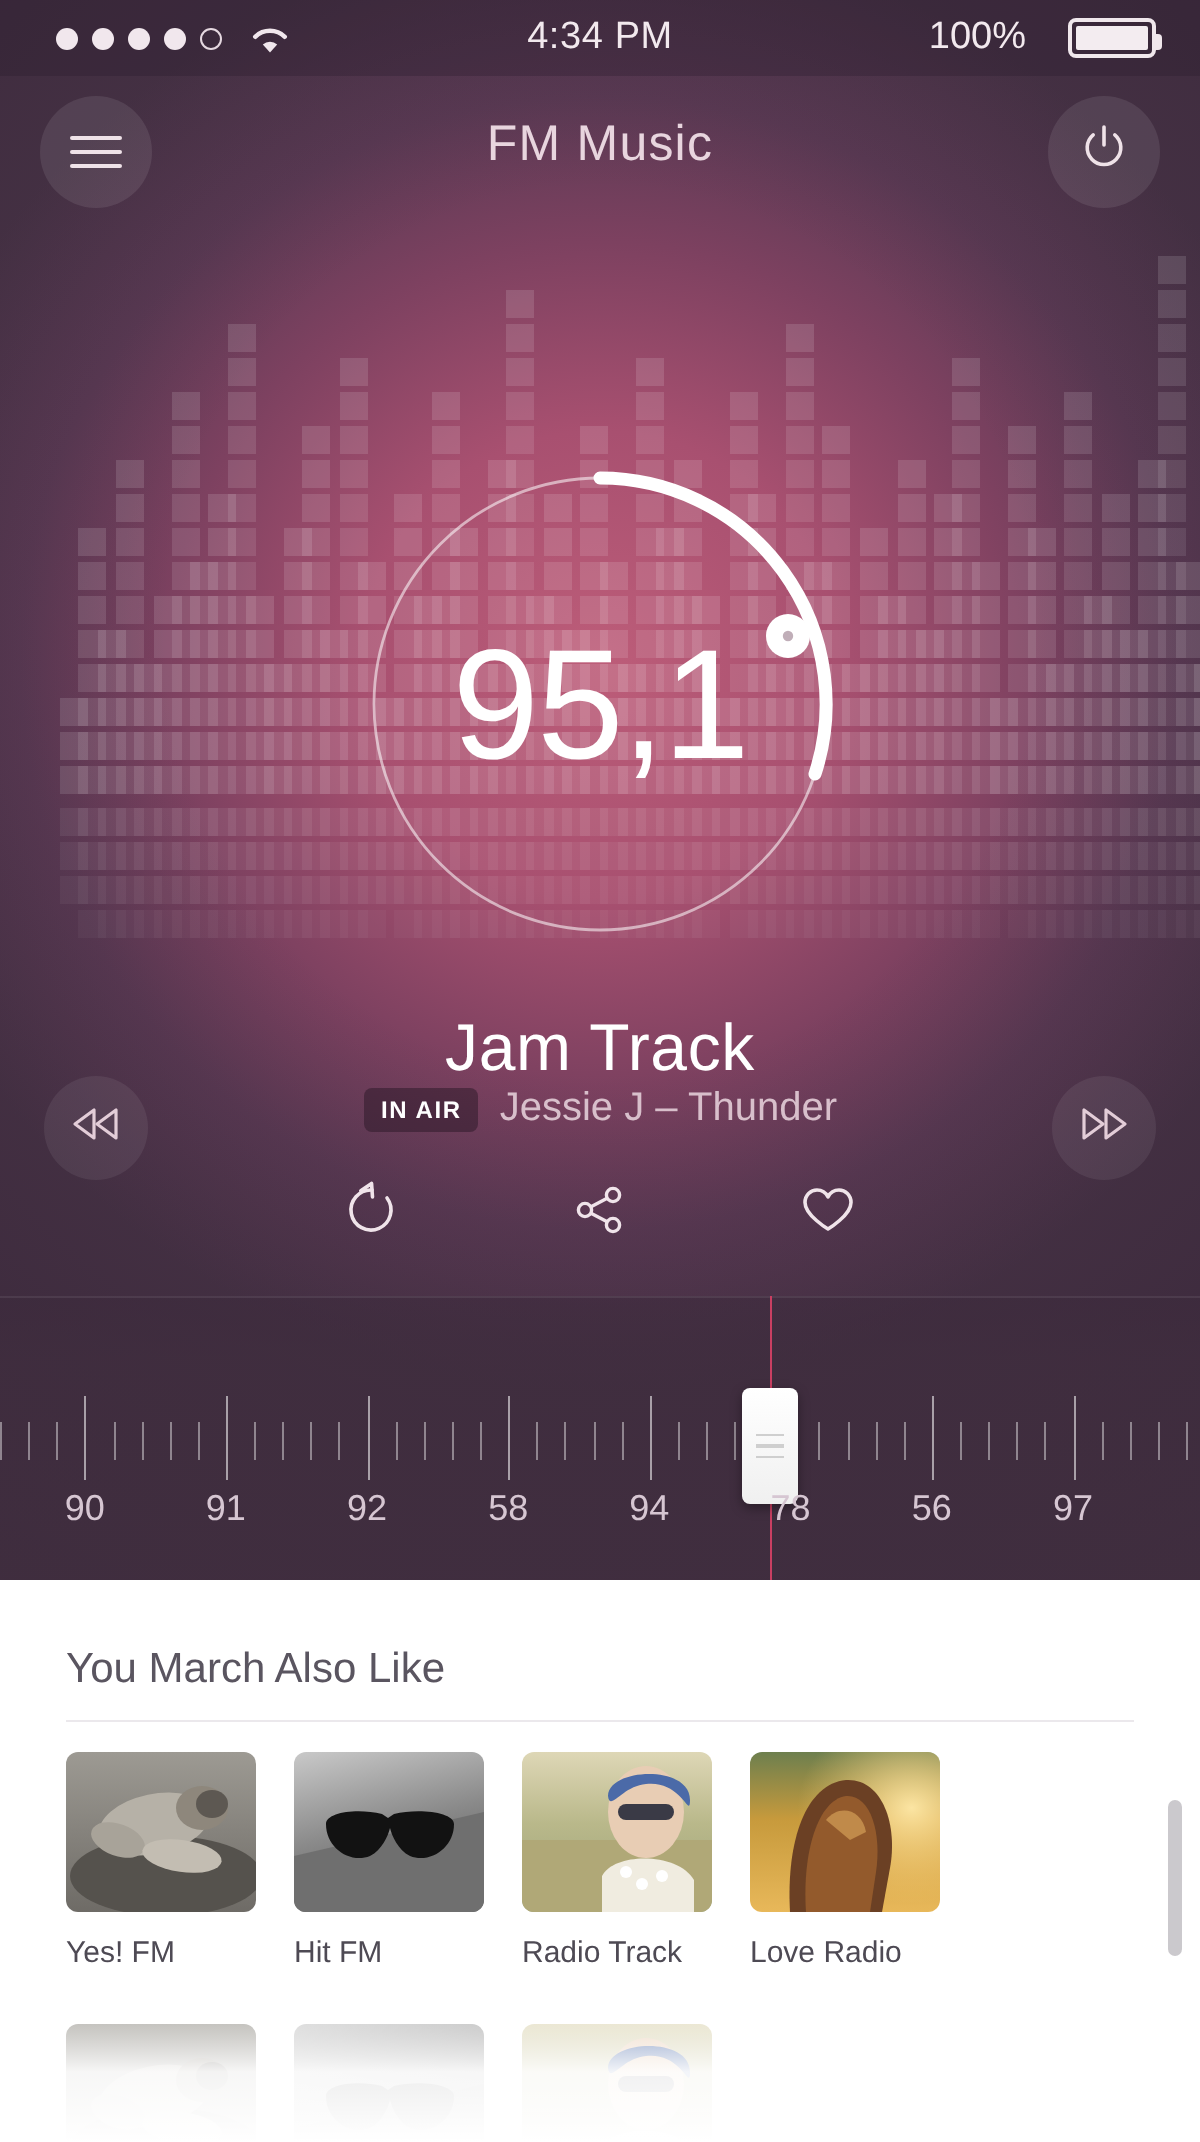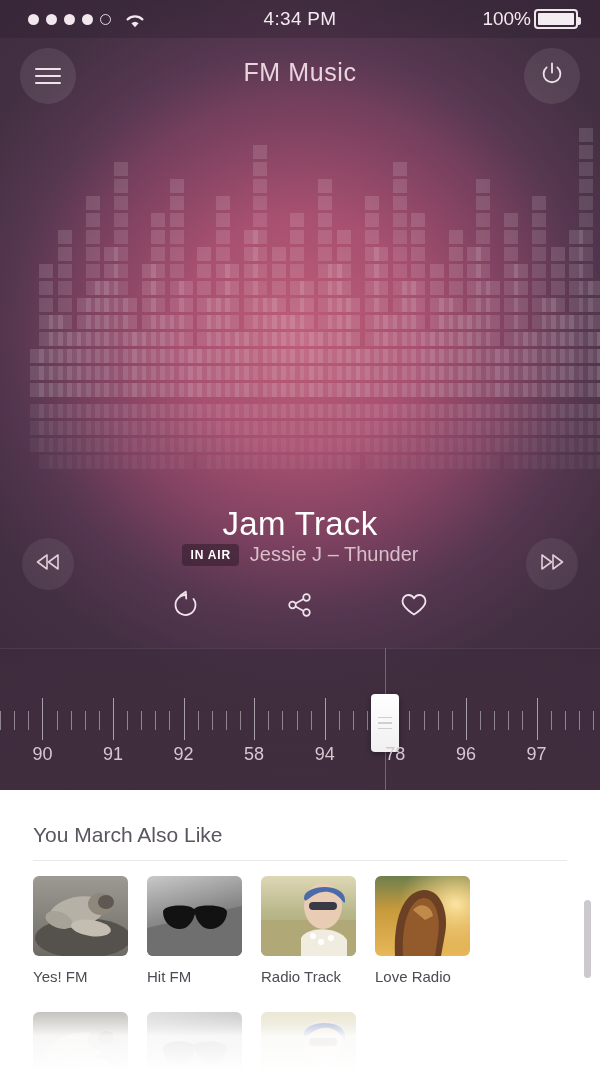--- a/index.html
+++ b/index.html
@@ -30,21 +30,21 @@
     display:flex; align-items:center; z-index:6;
     background:rgba(40,28,44,.30);
     color:#f2e9ee;
     font-size:19px;
   }
   .sb-left { position:absolute; left:28px; display:flex; align-items:center; gap:7px; }
   .dot { width:11px; height:11px; border-radius:50%; background:#f1e7ed; }
   .dot.hollow { background:transparent; border:1.6px solid #e5d8e0; }
   .wifi { margin-left:7px; width:20px; height:15px; position:relative; }
   .sb-time { position:absolute; left:0; width:600px; text-align:center; letter-spacing:.3px; }
-  .sb-right { position:absolute; right:22px; display:flex; align-items:center; gap:3px; }
+  .sb-right { position:absolute; right:22px; display:flex; align-items:center; gap:21px; }
   .batt { width:44px; height:20px; border:2px solid #f0e7ec; border-radius:4px; padding:2px; position:relative; }
   .batt i { display:block; width:100%; height:100%; background:#f3ecf0; border-radius:1px; }
   .batt::after { content:""; position:absolute; right:-5px; top:6px; width:3px; height:8px; background:#f0e7ec; border-radius:0 2px 2px 0; }
 
   
   #header { position:absolute; top:38px; left:0; width:600px; height:75px; z-index:5; }
   .circ-btn {
     position:absolute; top:10px; width:56px; height:56px; border-radius:50%;
     background:rgba(255,255,255,.09);
     display:flex; align-items:center; justify-content:center;
@@ -1184,20 +1184,31 @@
         <div class="eqsq" style="background:rgba(255,255,255,0.118)"></div>
       </div>
       <div class="eqcol" style="left: 597.3px; bottom: 0px; height: 66px; overflow: hidden;">
         <div class="eqsq" style="background:rgba(255,255,255,0.070)"></div>
         <div class="eqsq" style="background:rgba(255,255,255,0.058)"></div>
         <div class="eqsq" style="background:rgba(255,255,255,0.046)"></div>
         <div class="eqsq" style="background:rgba(255,255,255,0.034)"></div>
       </div>
     </div>
 
+  <div id="dial">
+    <svg width="240" height="240" viewBox="0 0 240 240">
+      <circle cx="120" cy="120" r="113" fill="none" stroke="rgba(255,255,255,.55)" stroke-width="1.4"></circle>
+      <path d="M120 7 A113 113 0 0 1 227.5 155" fill="none" stroke="#ffffff" stroke-width="6.5" stroke-linecap="round"></path>
+    </svg>
+    <svg width="240" height="240" viewBox="0 0 240 240" style="overflow:visible">
+      <circle cx="214" cy="86" r="11" fill="#ffffff"></circle>
+      <circle cx="214" cy="86" r="2.6" fill="#c0aeb8"></circle>
+    </svg>
+    <div id="freq">95,1</div>
+  </div>
 
   <div id="station">Jam Track</div>
   <div id="meta">
     <span id="onair">IN AIR</span>
     <span id="track">Jessie J – Thunder</span>
   </div>
 
   <div id="actions">
     <span class="act">
       <svg width="30" height="30" viewBox="0 0 30 30">
@@ -1289,21 +1300,21 @@
         <i></i>
         <i></i>
         <i></i>
       </div>
   <div class="tlabel" style="left: 42.4px;">90</div>
       <div class="tlabel" style="left: 112.9px;">91</div>
       <div class="tlabel" style="left: 183.5px;">92</div>
       <div class="tlabel" style="left: 254.1px;">58</div>
       <div class="tlabel" style="left: 324.7px;">94</div>
       <div class="tlabel" style="left: 395.3px;">78</div>
-      <div class="tlabel" style="left: 465.9px;">96</div>
+      <div class="tlabel" style="left: 465.9px;">56</div>
       <div class="tlabel" style="left: 536.5px;">97</div>
     </div>
 </div>
 
 <div id="suggest">
   <div id="sug-title">You March Also Like</div>
   <div id="sug-rule"></div>
   <div class="row" id="row1">
       <div class="card">
         <div class="thumb">

